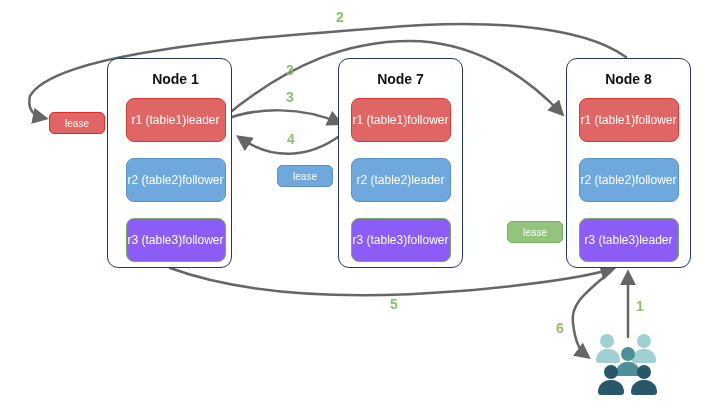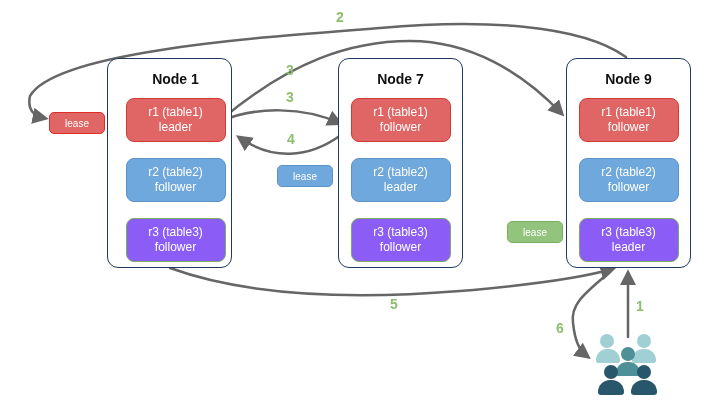--- a/index.html
+++ b/index.html
@@ -8,21 +8,21 @@
 
   .arrows{position:absolute;left:0;top:0;z-index:1;}
 
   .node{position:absolute;top:58px;width:125px;height:210px;background:#ffffff;
         border:1.6px solid #22395e;border-radius:11px;box-sizing:border-box;z-index:2;}
   .node--1{left:107px;padding-left:12px;}
   .node--2{left:338px;}
   .node--3{left:566px;}
   .node__title{margin-top:12px;text-align:center;font-weight:bold;font-size:14px;color:#111111;}
   .replica{width:100px;height:44px;margin:11px auto 16px auto;border-radius:8px;
-           display:flex;flex-direction:column;align-items:center;justify-content:center;
+           display:flex;flex-direction:row;align-items:center;justify-content:center;
            color:#ffffff;font-size:12px;line-height:15px;text-align:center;box-sizing:border-box;}
   .replica--red{background:#e06666;border:1.5px solid #d23a33;}
   .replica--blue{background:#6fa8dc;border:1.5px solid #5b93c9;align-items:center;}
   .replica--green{background:#8b5cf6;border:1.5px solid #79ad60;}
 
   .lease{position:absolute;width:56px;height:22px;border-radius:5px;z-index:2;
          display:flex;align-items:center;justify-content:center;color:#ffffff;font-size:10px;box-sizing:border-box;}
   .lease--red{left:49px;top:112px;background:#e06666;border:1.6px solid #e02b27;}
   .lease--blue{left:277px;top:165px;background:#6fa8dc;border:1.5px solid #5b93c9;}
   .lease--green{left:507px;top:221px;background:#93c47d;border:1.5px solid #79ad60;}
@@ -93,21 +93,21 @@
       <span>r2 (table2)</span>
       <span>leader</span>
     </div>
     <div class="replica replica--green">
       <span>r3 (table3)</span>
       <span>follower</span>
     </div>
   </div>
 
   <div class="node node--3">
-    <div class="node__title">Node 9</div>
+    <div class="node__title">Node 8</div>
     <div class="replica replica--red">
       <span>r1 (table1)</span>
       <span>follower</span>
     </div>
     <div class="replica replica--blue">
       <span>r2 (table2)</span>
       <span>follower</span>
     </div>
     <div class="replica replica--green">
       <span>r3 (table3)</span>

